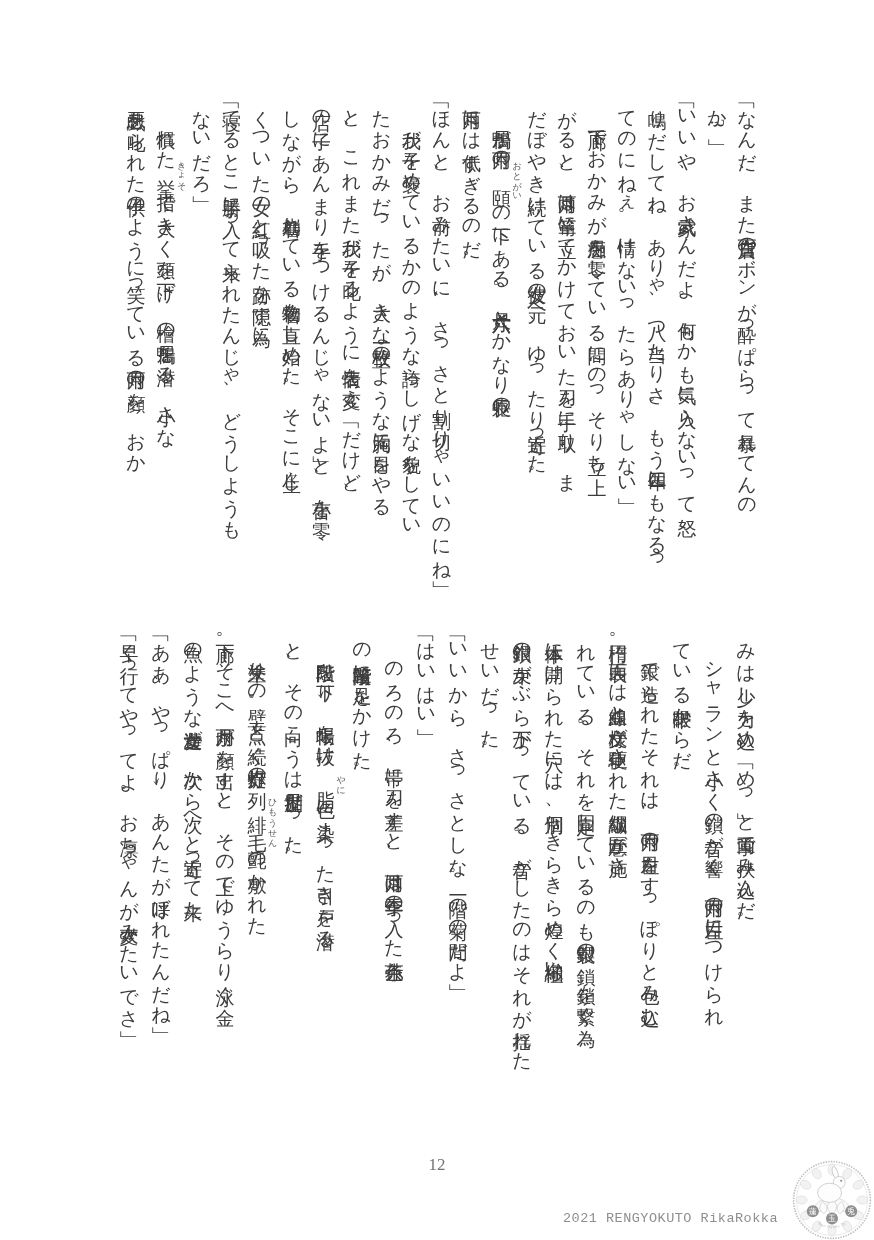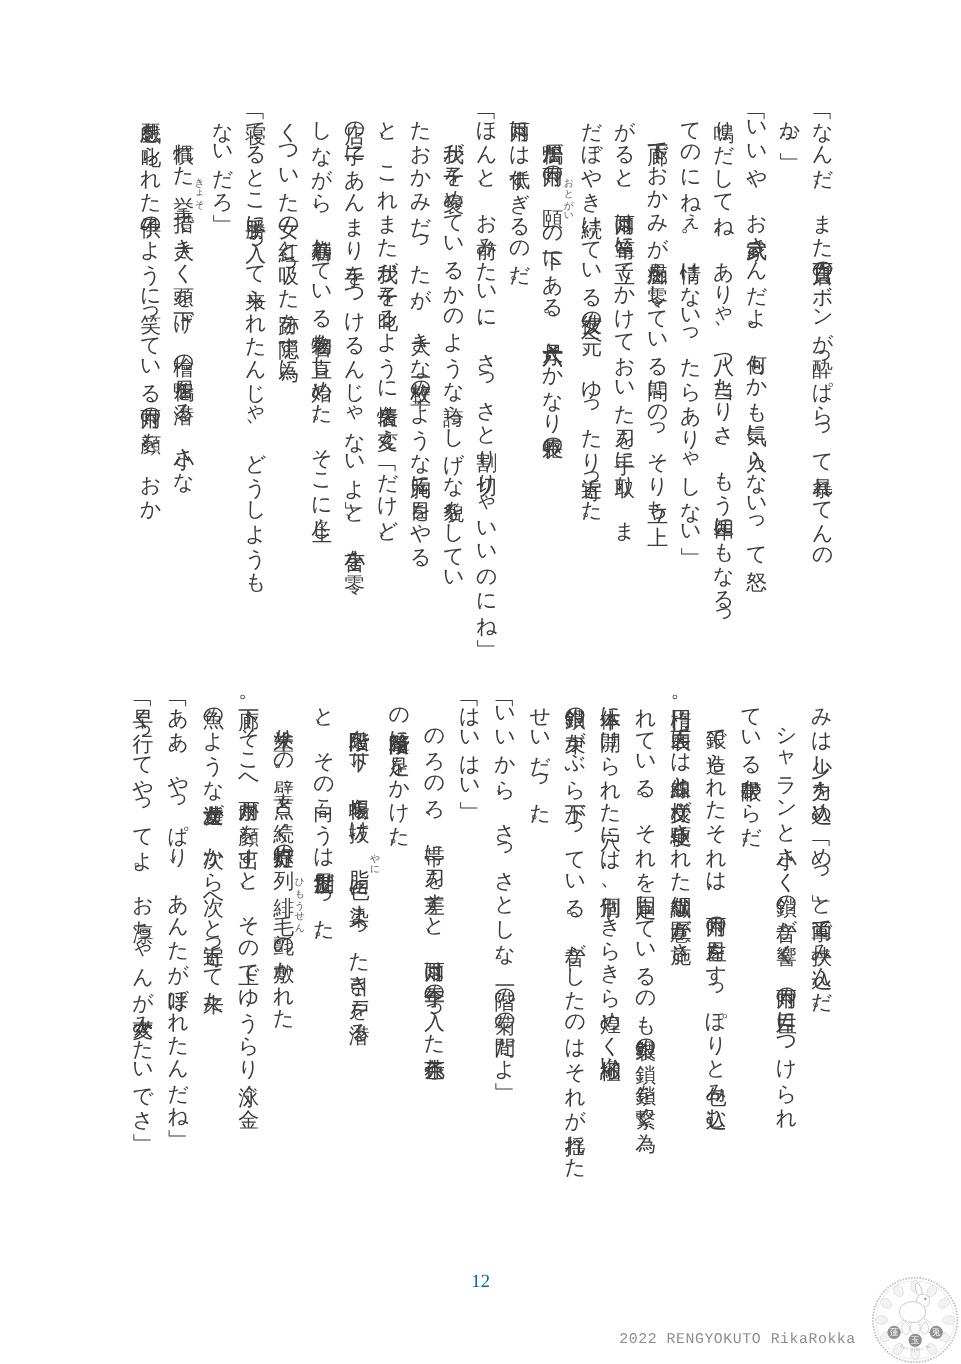--- a/index.html
+++ b/index.html
@@ -24,21 +24,21 @@
   }
   .vblock.top{top:97px;right:112px;width:660px;height:525px;}
   .vblock.bottom{top:630px;right:112px;width:660px;height:525px;}
   .vline{margin:0;white-space:nowrap;}
   .top .vline{line-height:30px;}
   .bottom .vline{line-height:32px;}
   ruby{ruby-position:over;}
   rt{font-size:9px;letter-spacing:0;color:#5a5a5a;}
   .pagenum{
     position:absolute;top:1155px;left:0;width:874px;
-    text-align:center;font-size:17px;color:#0369a1;
+    text-align:center;font-size:17px;color:#737373;
   }
   .copyright{
     position:absolute;top:1211px;right:96px;
     font-family:"Liberation Mono","DejaVu Sans Mono",monospace;
     font-size:13.5px;color:#8e8e8e;letter-spacing:0.5px;
   }
   .stamp{
     position:absolute;left:792px;top:1160px;width:80px;height:80px;
   }
 </style>
@@ -89,21 +89,21 @@
       <p class="vline">と、その向こうは別世界だった。</p>
       <p class="vline">　朱塗りの壁。点々と続く赤提灯の列。<ruby>緋毛氈<rt>ひもうせん</rt></ruby>の敷かれた</p>
       <p class="vline">廊下。そこへ雨月が顔を出すと、その上でゆうらり泳ぐ金</p>
       <p class="vline">魚のような遊女達が、次から次へと近寄って来た。</p>
       <p class="vline">「ああ、やっぱり、あんたが呼ばれたんだね」</p>
       <p class="vline">「早く行ってやってよ。お凛ちゃんが大変みたいでさ」</p>
     </section>
 
   <div class="pagenum">12</div>
 
-  <div class="copyright">2022 RENGYOKUTO RikaRokka</div>
+  <div class="copyright">2021 RENGYOKUTO RikaRokka</div>
 
   <svg class="stamp" viewBox="0 0 100 100" aria-hidden="true">
     <defs>
       <path id="arcpath" d="M 15 60 A 37 37 0 0 0 85 60" fill="none"></path>
     </defs>
 
     <circle cx="50" cy="50" r="48" fill="#ffffff" stroke="#bfbfbf" stroke-width="2" stroke-dasharray="1.8 1.5"></circle>
     <circle cx="50" cy="50" r="44.5" fill="#ffffff" stroke="#dedede" stroke-width="0.8"></circle>
 
     <g fill="#f2f2f2" stroke="#d7d7d7" stroke-width="0.7">

